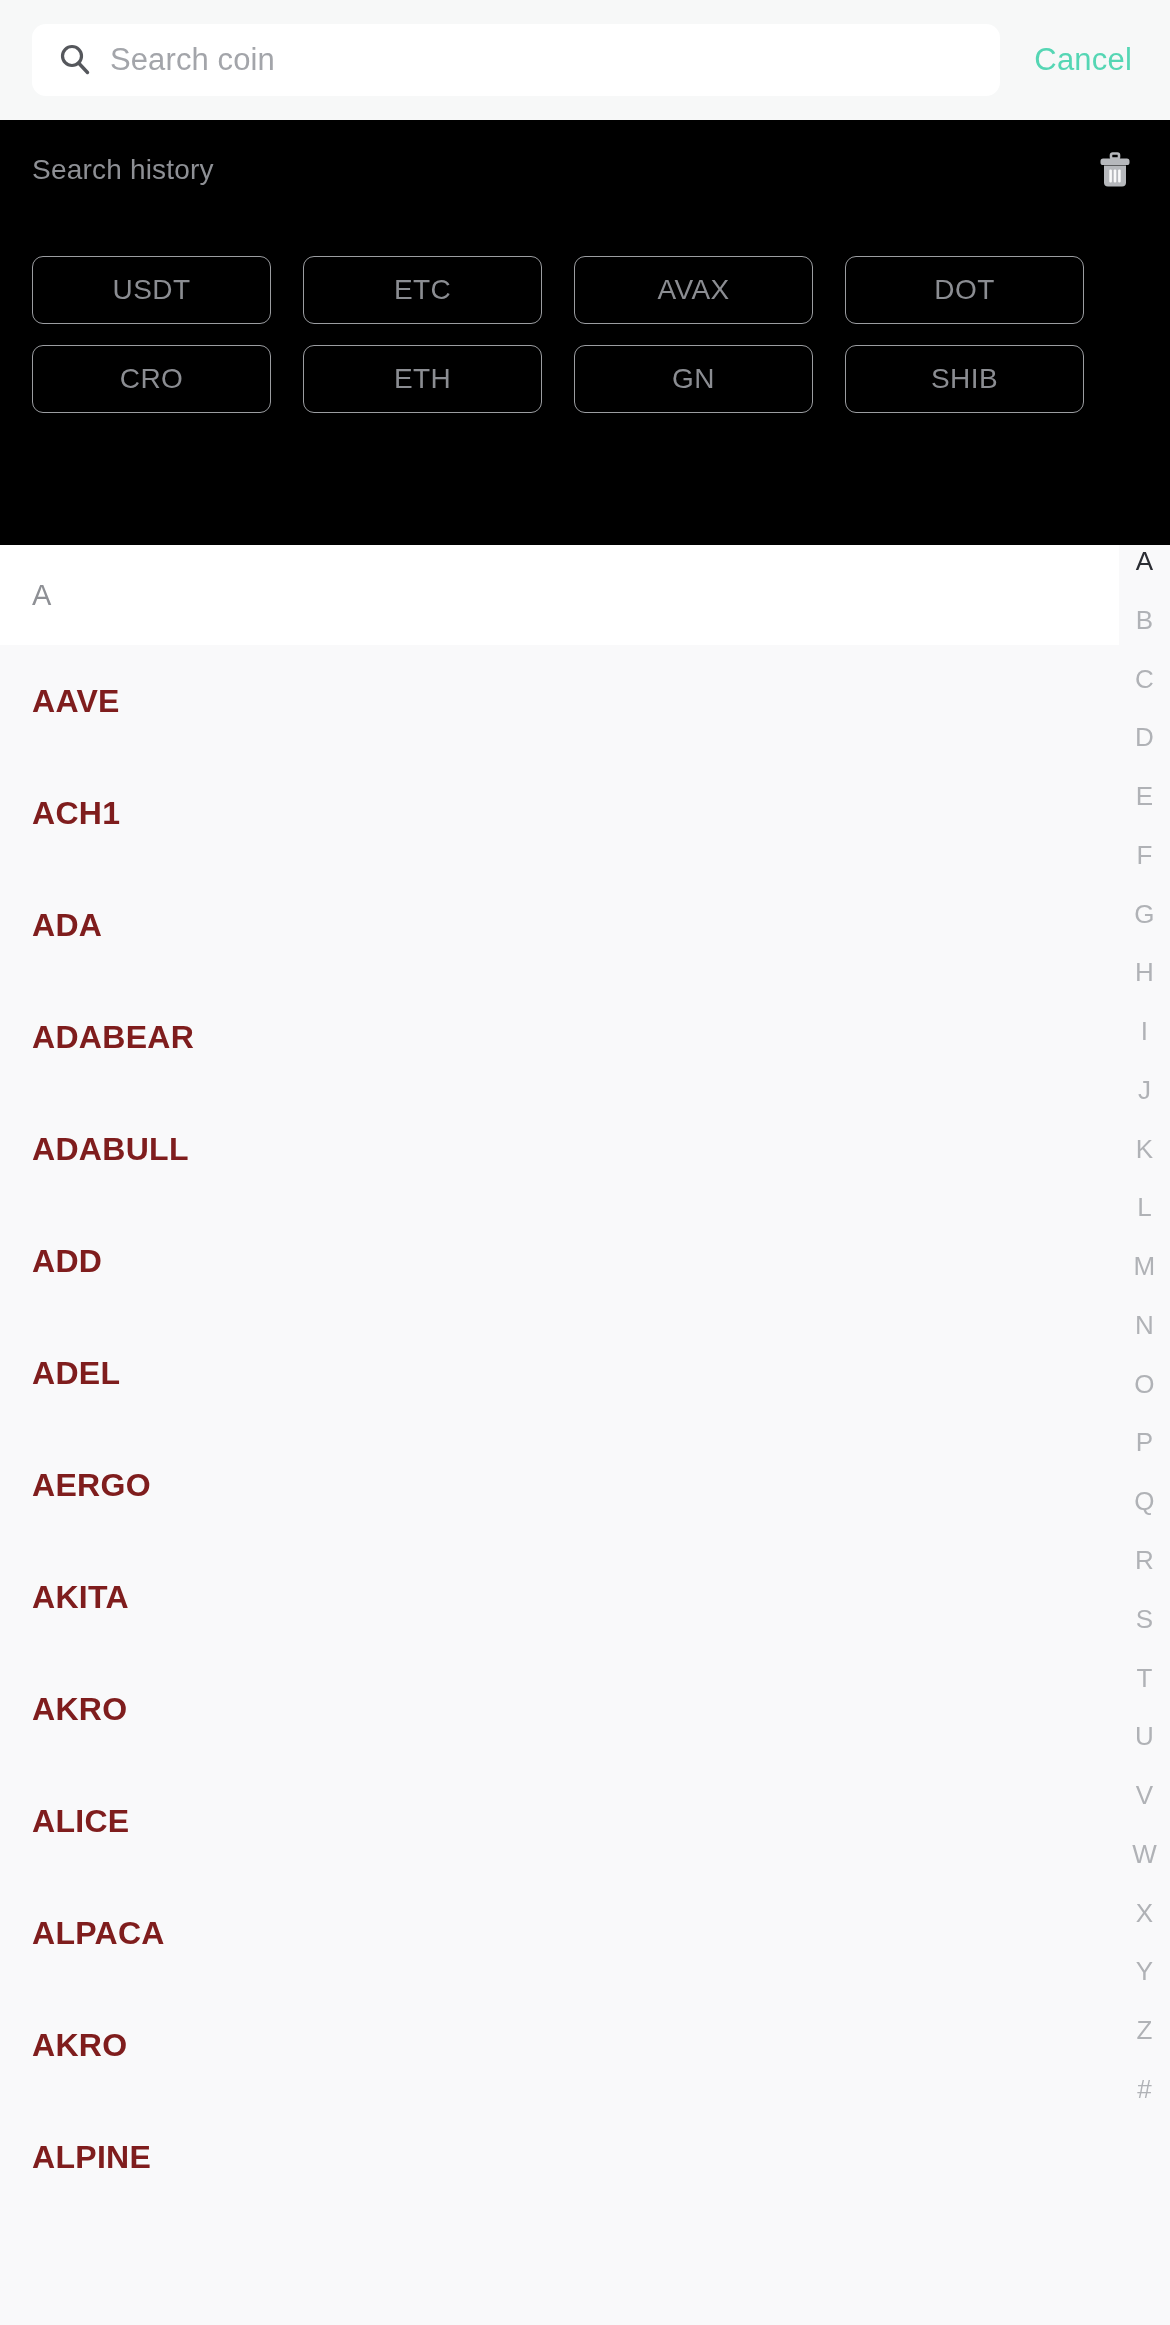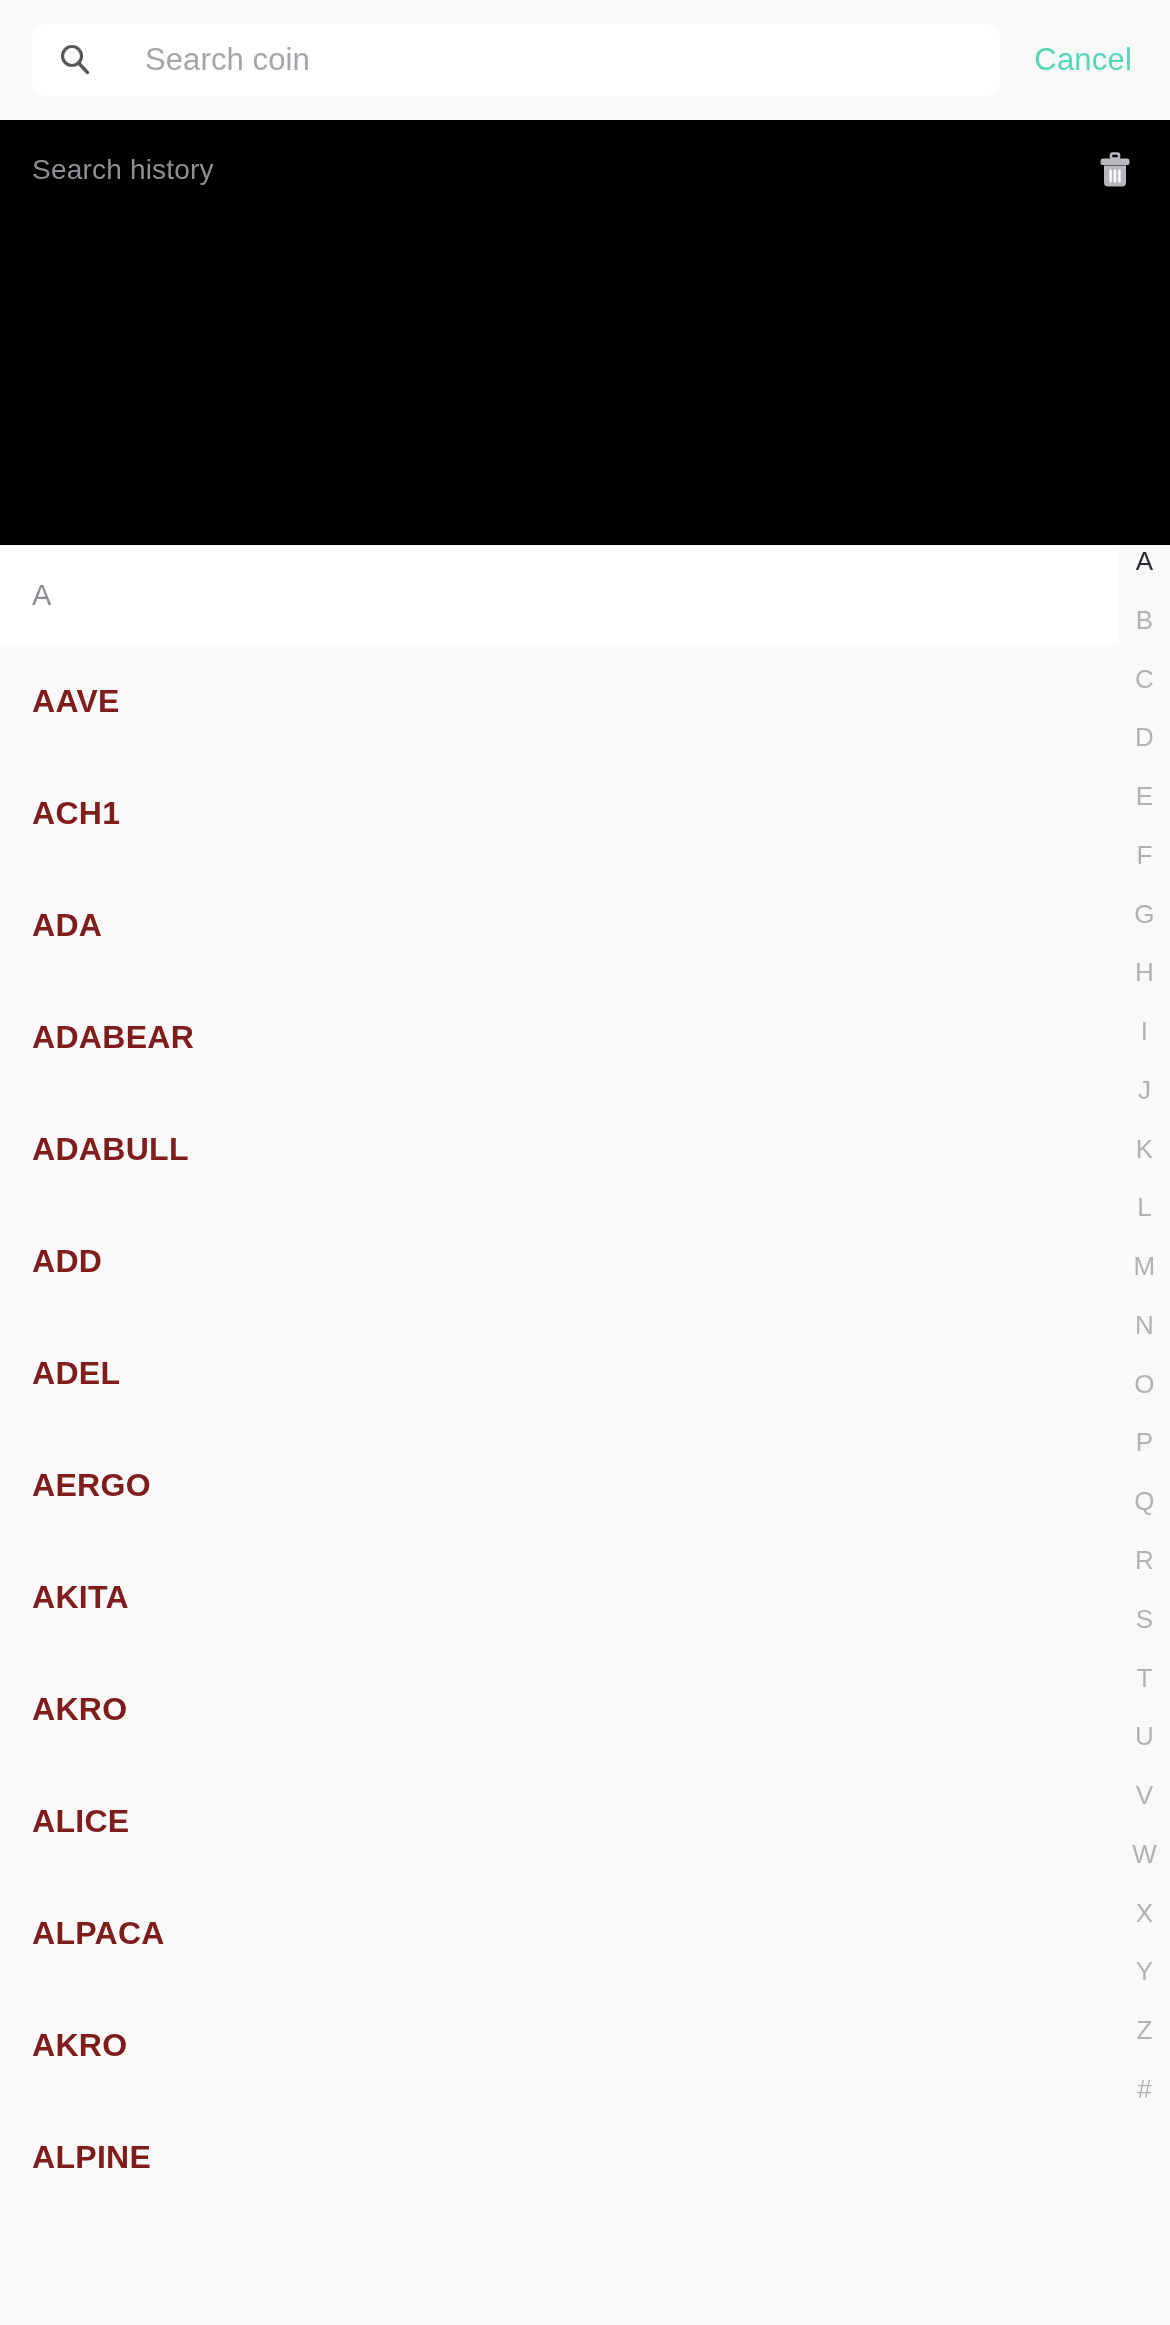--- a/index.html
+++ b/index.html
@@ -50,21 +50,20 @@
 
   .search-input {
     flex: 1 1 auto;
     border: none;
     outline: none;
     background: transparent;
     font-family: "Liberation Sans", sans-serif;
     font-size: 31px;
     color: #2b2d33;
     letter-spacing: 0.1px;
-    margin-left: 35px;
   }
   .search-input::placeholder { color: #a3a5aa; }
 
   .cancel-button {
     flex: 0 0 auto;
     font-size: 31px;
     color: #55d6b4;
     letter-spacing: 0.2px;
     background: none;
     border: none;
@@ -229,20 +228,30 @@
         <rect x="13" y="1.5" width="8" height="5" rx="1.6" fill="none" stroke="#b6b8bc" stroke-width="2.6"></rect>
         <rect x="2.5" y="6.5" width="29" height="6.5" rx="2.6" fill="#b6b8bc"></rect>
         <path d="M6 13.5 h22 v17 a4 4 0 0 1 -4 4 h-14 a4 4 0 0 1 -4 -4 z" fill="#b6b8bc"></path>
         <rect x="11.3" y="17.5" width="2.6" height="13" rx="1.1" fill="#f9f9fa"></rect>
         <rect x="15.7" y="17.5" width="2.6" height="13" rx="1.1" fill="#f9f9fa"></rect>
         <rect x="20.1" y="17.5" width="2.6" height="13" rx="1.1" fill="#f9f9fa"></rect>
       </svg>
     </span>
   </div>
 
+  <div class="history-chips">
+    <button class="chip">USDT</button>
+    <button class="chip">ETC</button>
+    <button class="chip">AVAX</button>
+    <button class="chip">DOT</button>
+    <button class="chip">CRO</button>
+    <button class="chip">ETH</button>
+    <button class="chip">GN</button>
+    <button class="chip">SHIB</button>
+  </div>
 </div>
 
 <div class="coin-list">
   <div class="section-header">
     <span class="section-header-label">A</span>
   </div>
 
   <div class="coin-row">
     <span class="coin-name">AAVE</span>
   </div>

